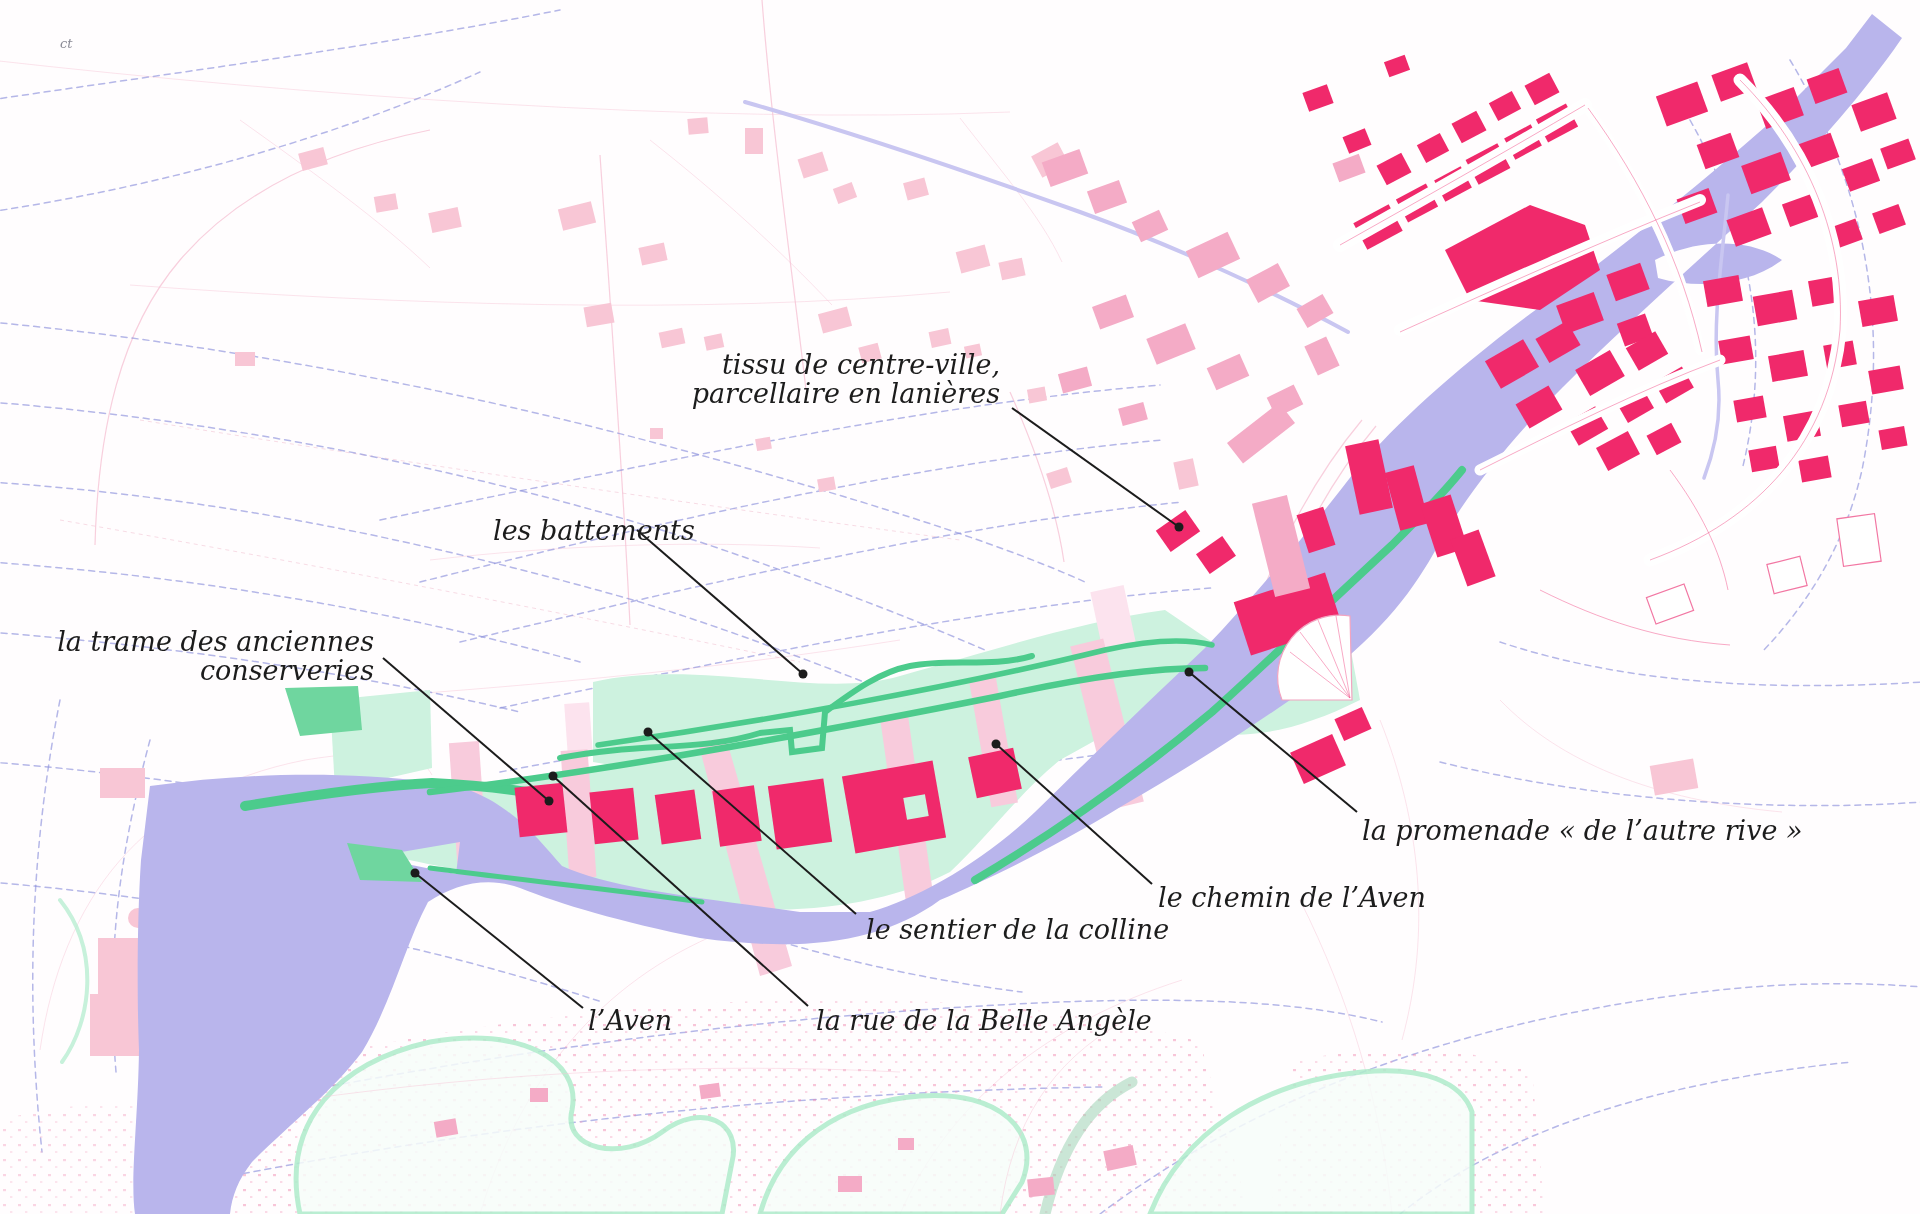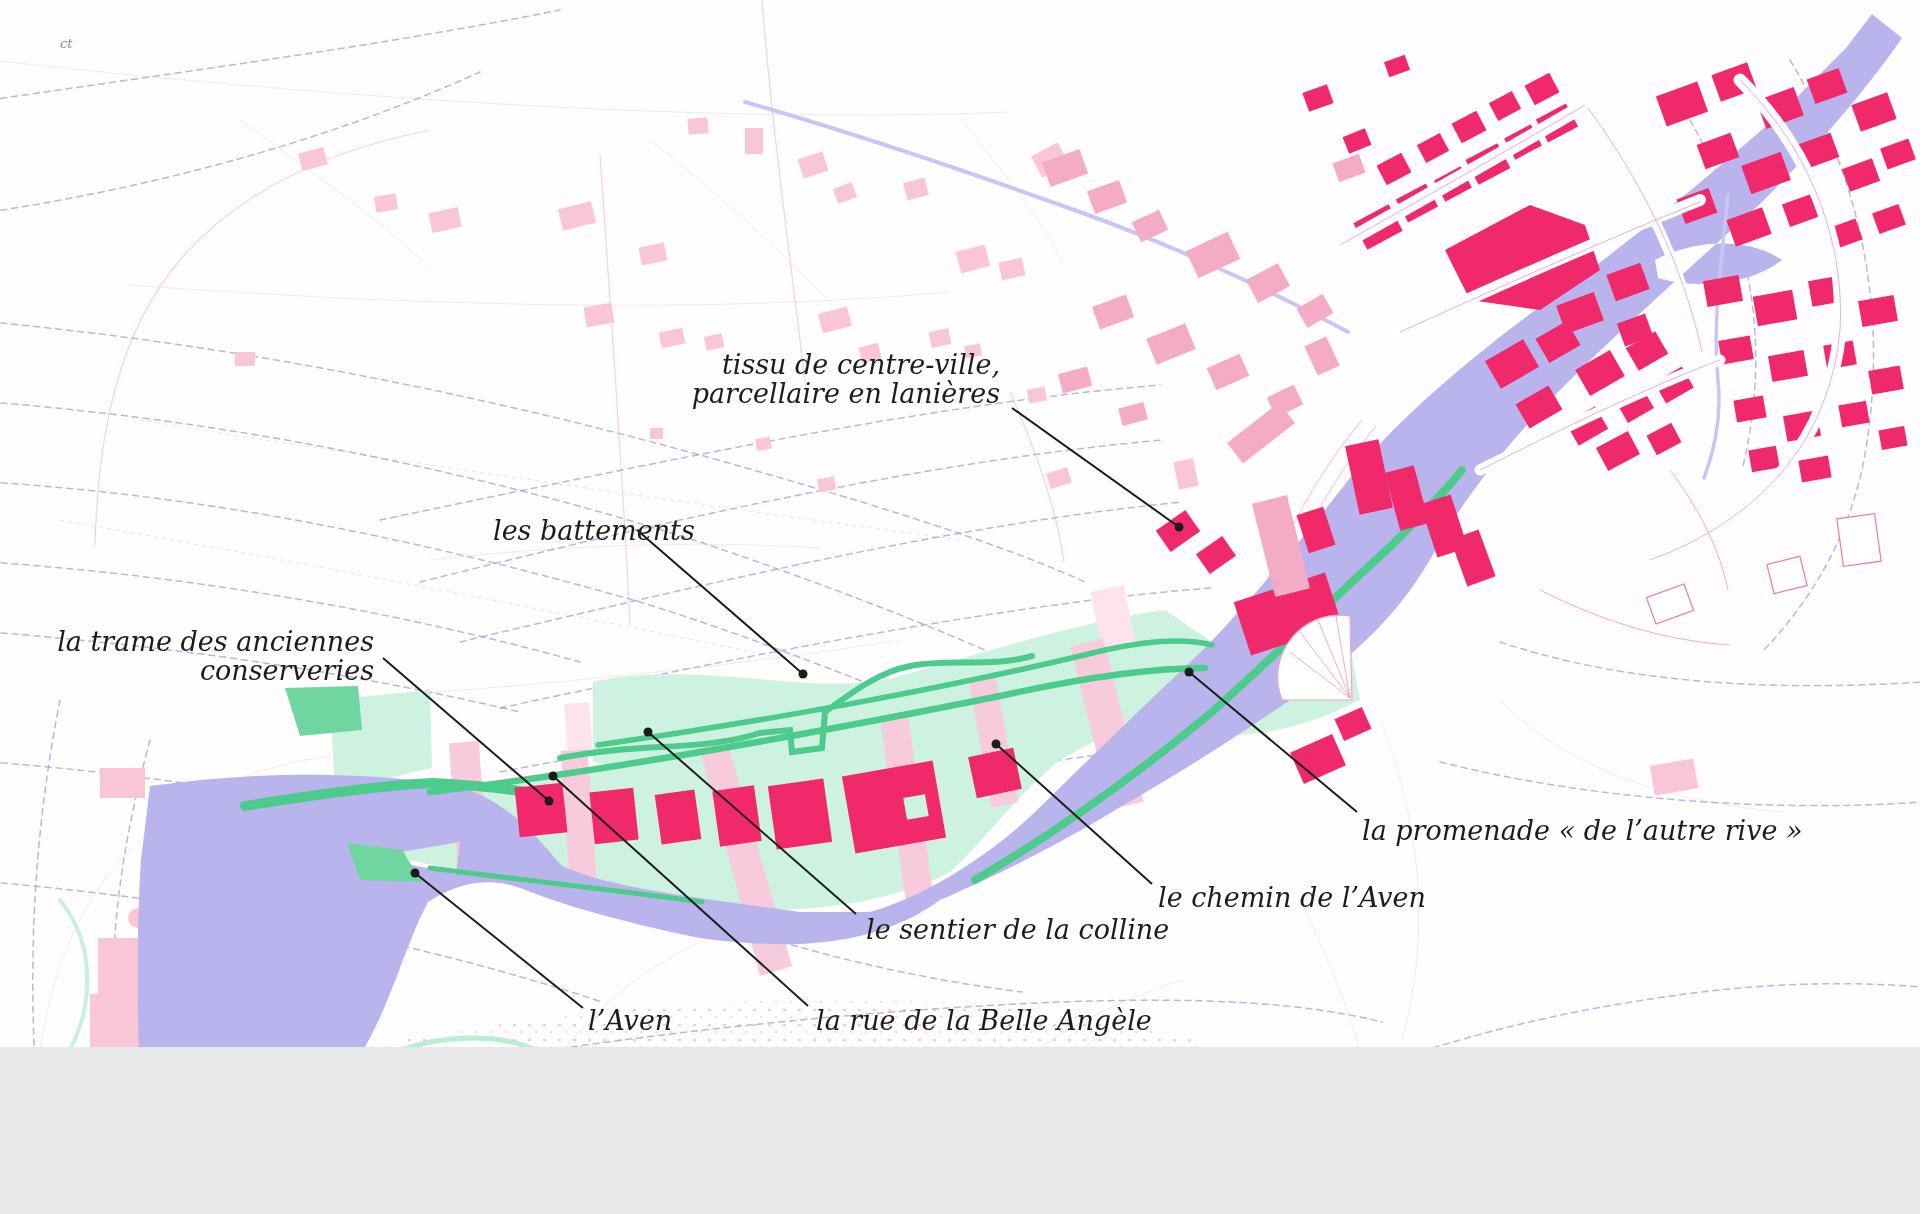--- a/index.html
+++ b/index.html
@@ -1,17 +1,17 @@
 <!DOCTYPE html>
 <html style="--bg: #fffdfe; --ink: #1c1c1c; --river: #b9b5ec; --contour: #8d92dc; --parcel: #f6c3d4; --pale: #f8c6d5; --midpink: #f4abc6; --red: #f0296b; --mint: #cdf2df; --strip: #f8cbdc; --green: #4ccb8c;"><head>
 <meta charset="utf-8">
 <style>
   html,body{margin:0;padding:0;background:#e8e8e8;}
   .stage{
-    position:relative;width:1920px;height:1047px;overflow:hidden;
+    position:relative;width:1920px;height:1214px;overflow:hidden;
     background:var(--bg,#fffdfe);
     font-family:"DejaVu Serif","Liberation Serif",serif;
   }
   .stage svg{position:absolute;left:0;top:0;}
   text.map-label{
     font-family:"DejaVu Serif","Liberation Serif",serif;
     font-style:italic;
     font-size:27px;
     fill:var(--ink,#1c1c1c);
   }

